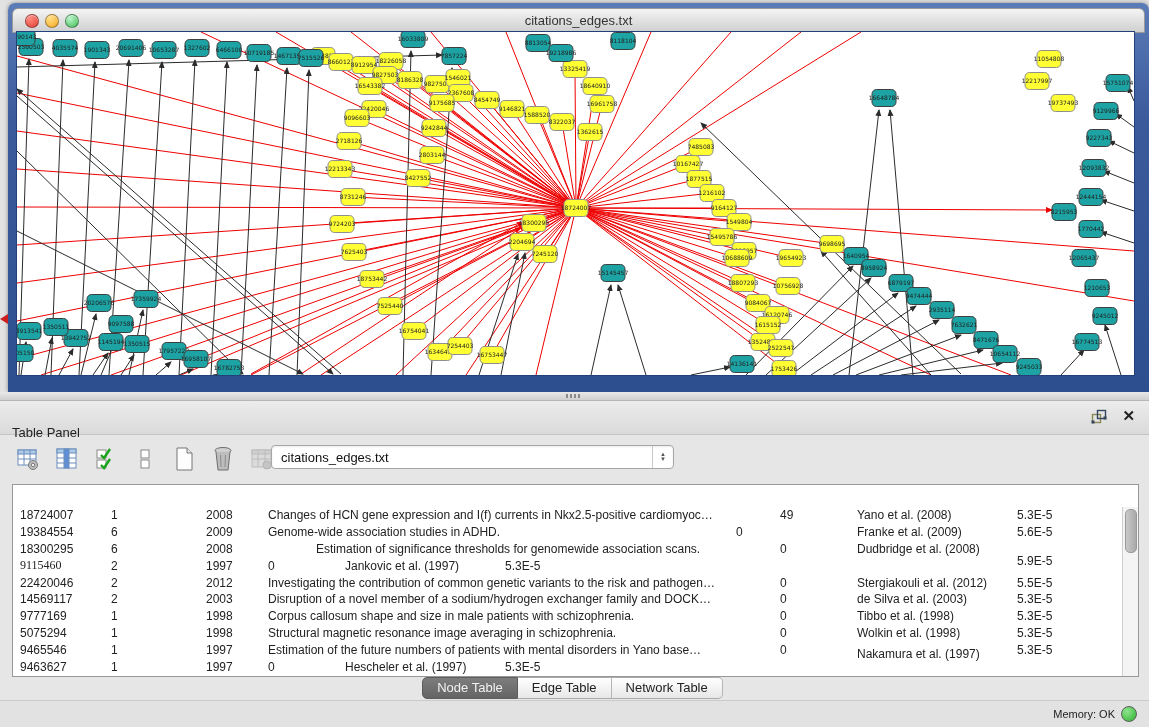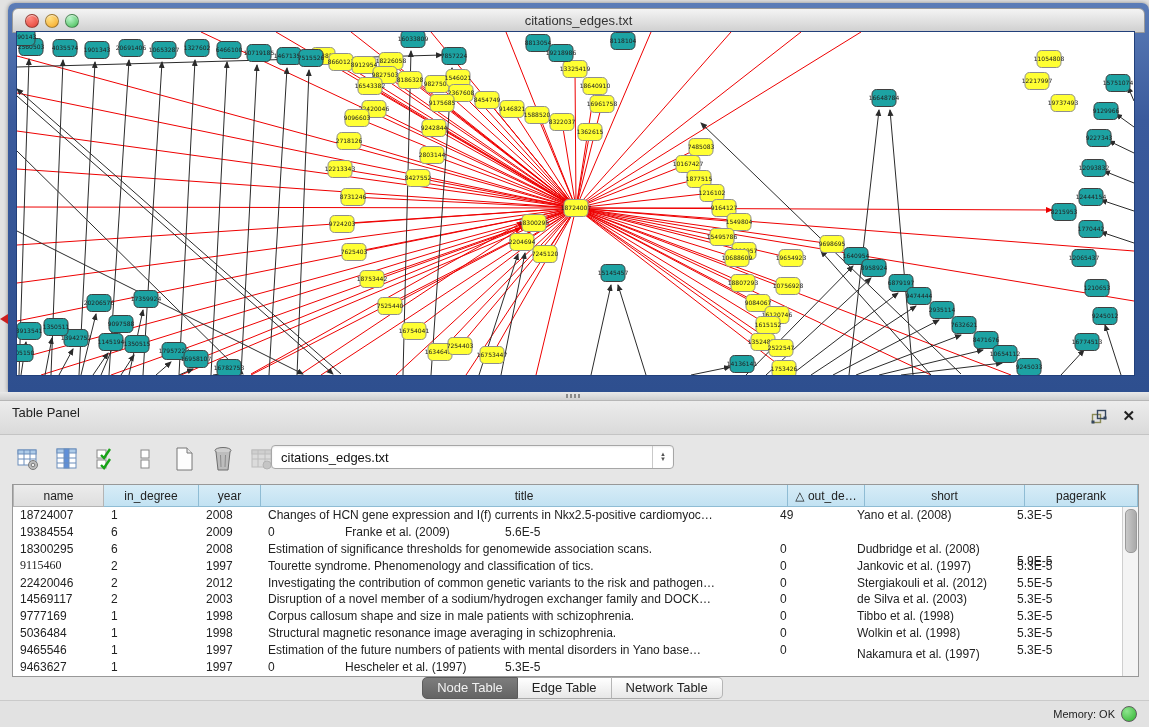--- a/index.html
+++ b/index.html
@@ -36,21 +36,21 @@
   #divider{position:absolute;left:0;top:392px;width:1149px;height:8px;
     background:linear-gradient(180deg,#e9e9e9,#cfcfcf);}
   #divider-grip{position:absolute;left:566px;top:2px;width:16px;height:4px;
     background:repeating-linear-gradient(90deg,#8a8a8a 0 2px,transparent 2px 4px);}
 
   
   #table-panel{position:absolute;left:0;top:400px;width:1149px;height:300px;background:#e6e6e6;}
   #panel-header{position:absolute;left:0;top:0;width:100%;height:33px;
     background:linear-gradient(180deg,#ececec,#dadada);border-top:1px solid #b6b6b6;
     border-bottom:1px solid #c4c4c4;}
-  #panel-title{position:absolute;left:12px;top:4px;font-size:13px;color:#222;}
+  #panel-title{position:absolute;left:12px;top:24px;font-size:13px;color:#222;}
   #float-icon{position:absolute;right:42px;top:8px;width:16px;height:16px;}
   #panel-close{position:absolute;right:14px;top:6px;font-size:15px;font-weight:bold;color:#222;cursor:default;}
 
   #toolbar{position:absolute;left:14px;top:40px;height:38px;display:flex;align-items:center;gap:11px;}
   .tbtn{width:28px;height:28px;display:flex;align-items:center;justify-content:center;}
   #fx-label{font-size:14px;font-style:italic;font-family:"Liberation Serif",serif;color:#111;}
   #sheet-select{position:absolute;left:271px;top:45px;width:392px;height:22px;background:#fff;
     border:1px solid #a6a6a6;border-radius:4px;font-size:13px;color:#111;
     display:flex;align-items:center;padding-left:9px;box-shadow:inset 0 1px 2px rgba(0,0,0,.08);}
   #sheet-spinner{position:absolute;right:0;top:0;bottom:0;width:20px;border-left:1px solid #c9c9c9;
@@ -787,61 +787,52 @@
   </div>
   <div id="sheet-select">
     <span>citations_edges.txt</span>
     <span id="sheet-spinner">
         <span>▲</span>
         <span>▼</span>
       </span>
   </div>
 
   <div id="table-wrap">
-    <div id="thead">
-        <div class="th name-col" style="width: 91px; flex: 0 0 91px;">name</div>
-        <div class="th" style="width: 95px; flex: 0 0 95px;">in_degree</div>
-        <div class="th" style="width: 62px; flex: 0 0 62px;">year</div>
-        <div class="th" style="width: 506px; flex: 1 1 506px;">title</div>
-        <div class="th" style="width: 77px; flex: 0 0 77px;">△ out_de…</div>
-        <div class="th" style="width: 160px; flex: 0 0 160px;">short</div>
-        <div class="th" style="width: 113px; flex: 0 0 113px;">pagerank</div>
-      </div>
     <div id="tbody">
         <div class="tr">
           <div class="td" style="width: 91px; flex: 0 0 91px;">18724007</div>
           <div class="td" style="width: 95px; flex: 0 0 95px;">1</div>
           <div class="td" style="width: 62px; flex: 0 0 62px;">2008</div>
           <div class="td" style="width: 506px; flex: 1 1 506px;">Changes of HCN gene expression and I(f) currents in Nkx2.5-positive cardiomyoc…</div>
           <div class="td" style="width: 77px; flex: 0 0 77px;">49</div>
           <div class="td" style="width: 160px; flex: 0 0 160px;">Yano et al. (2008)</div>
           <div class="td" style="width: 113px; flex: 0 0 113px;">5.3E-5</div>
         </div>
         <div class="tr">
           <div class="td" style="width: 91px; flex: 0 0 91px;">19384554</div>
           <div class="td" style="width: 95px; flex: 0 0 95px;">6</div>
           <div class="td" style="width: 62px; flex: 0 0 62px;">2009</div>
+          <div class="td" style="width: 506px; flex: 1 1 506px;">Genome-wide association studies in ADHD.</div>
           <div class="td" style="width: 77px; flex: 0 0 77px;">0</div>
-          <div class="td" style="width: 160px; flex: 0 0 160px;">Franke et al. (2009)</div>
+          <div class="td" style="width: 160px; flex: 0 0 160px; margin-left: 44px;">Franke et al. (2009)</div>
           <div class="td" style="width: 113px; flex: 0 0 113px;">5.6E-5</div>
         </div>
         <div class="tr">
           <div class="td" style="width: 91px; flex: 0 0 91px;">18300295</div>
           <div class="td" style="width: 95px; flex: 0 0 95px;">6</div>
           <div class="td" style="width: 62px; flex: 0 0 62px;">2008</div>
-          <div class="td" style="width: 506px; flex: 1 1 506px;">Estimation of significance thresholds for genomewide association scans.</div>
+          <div class="td" style="width: 506px; flex: 1 1 506px; margin-left: 48px;">Estimation of significance thresholds for genomewide association scans.</div>
           <div class="td" style="width: 77px; flex: 0 0 77px;">0</div>
           <div class="td" style="width: 160px; flex: 0 0 160px;">Dudbridge et al. (2008)</div>
           <div class="td" style="width: 113px; flex: 0 0 113px; margin-top: 24px;">5.9E-5</div>
         </div>
         <div class="tr">
           <div class="td" style="width: 91px; flex: 0 0 91px; font-family: Liberation Serif, serif;">9115460</div>
           <div class="td" style="width: 95px; flex: 0 0 95px;">2</div>
           <div class="td" style="width: 62px; flex: 0 0 62px;">1997</div>
-          <div class="td" style="width: 506px; flex: 1 1 506px;">Tourette syndrome. Phenomenology and classification of tics.</div>
           <div class="td" style="width: 77px; flex: 0 0 77px;">0</div>
           <div class="td" style="width: 160px; flex: 0 0 160px;">Jankovic et al. (1997)</div>
           <div class="td" style="width: 113px; flex: 0 0 113px;">5.3E-5</div>
         </div>
         <div class="tr">
           <div class="td" style="width: 91px; flex: 0 0 91px;">22420046</div>
           <div class="td" style="width: 95px; flex: 0 0 95px;">2</div>
           <div class="td" style="width: 62px; flex: 0 0 62px;">2012</div>
           <div class="td" style="width: 506px; flex: 1 1 506px;">Investigating the contribution of common genetic variants to the risk and pathogen…</div>
           <div class="td" style="width: 77px; flex: 0 0 77px;">0</div>
@@ -860,21 +851,21 @@
         <div class="tr">
           <div class="td" style="width: 91px; flex: 0 0 91px;">9777169</div>
           <div class="td" style="width: 95px; flex: 0 0 95px;">1</div>
           <div class="td" style="width: 62px; flex: 0 0 62px;">1998</div>
           <div class="td" style="width: 506px; flex: 1 1 506px;">Corpus callosum shape and size in male patients with schizophrenia.</div>
           <div class="td" style="width: 77px; flex: 0 0 77px;">0</div>
           <div class="td" style="width: 160px; flex: 0 0 160px;">Tibbo et al. (1998)</div>
           <div class="td" style="width: 113px; flex: 0 0 113px;">5.3E-5</div>
         </div>
         <div class="tr">
-          <div class="td" style="width: 91px; flex: 0 0 91px;">5036484</div>
+          <div class="td" style="width: 91px; flex: 0 0 91px;">5075294</div>
           <div class="td" style="width: 95px; flex: 0 0 95px;">1</div>
           <div class="td" style="width: 62px; flex: 0 0 62px;">1998</div>
           <div class="td" style="width: 506px; flex: 1 1 506px;">Structural magnetic resonance image averaging in schizophrenia.</div>
           <div class="td" style="width: 77px; flex: 0 0 77px;">0</div>
           <div class="td" style="width: 160px; flex: 0 0 160px;">Wolkin et al. (1998)</div>
           <div class="td" style="width: 113px; flex: 0 0 113px;">5.3E-5</div>
         </div>
         <div class="tr">
           <div class="td" style="width: 91px; flex: 0 0 91px;">9465546</div>
           <div class="td" style="width: 95px; flex: 0 0 95px;">1</div>

